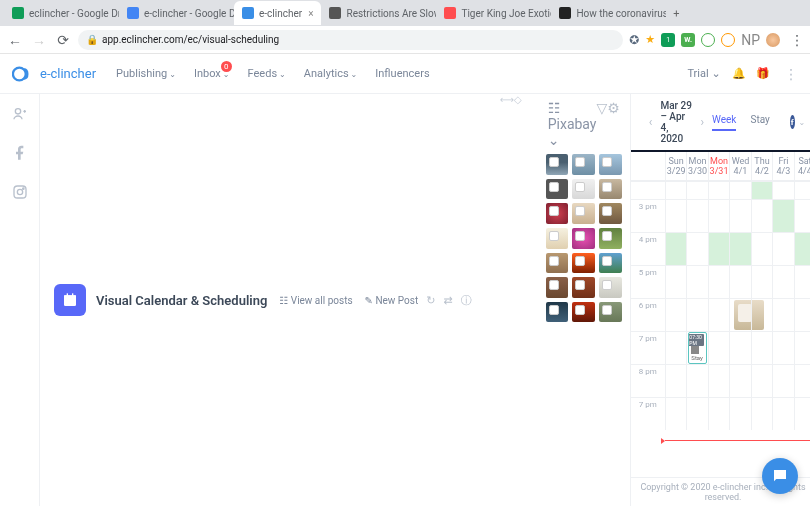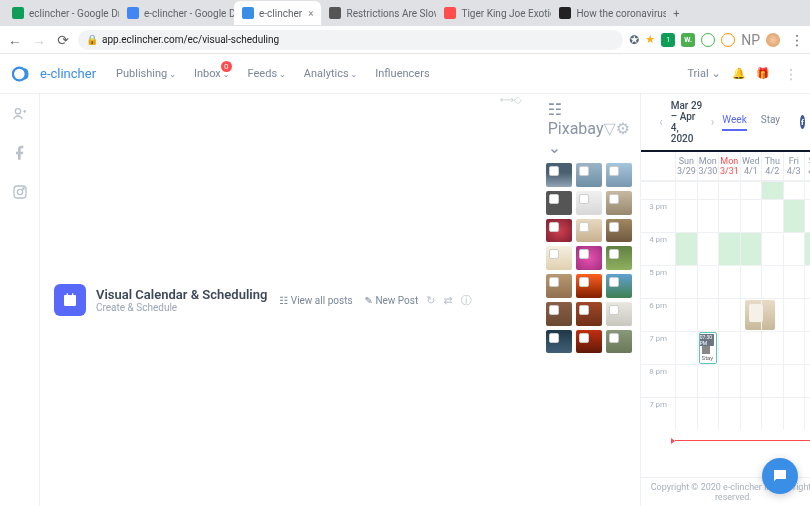--- a/index.html
+++ b/index.html
@@ -34,21 +34,21 @@
 .cal-badge{width:32px;height:32px;background:#5868f8;border-radius:6px;display:flex;align-items:center;justify-content:center;margin-right:10px}
 .cal-badge svg{fill:#fff}
 .pgtitle{font-size:13px;font-weight:600;color:#3c4858}
 .pgsub{font-size:10px;color:#9aa5b5}
 .pgheader .spacer{flex:1}
 .hdr-link{font-size:10px;color:#7a8699;margin-left:12px;cursor:pointer}
 .hdr-ico{color:#b8c0cc;margin-left:8px;cursor:pointer;font-size:11px}
 .slider-handle{text-align:right;padding:0 14px 4px;color:#c8cfd9;font-size:10px}
 .body2{display:flex;flex:1;overflow:hidden}
 .media-col{width:182px;padding:4px 8px 0 10px;display:flex;flex-direction:column}
-.media-top{display:flex;align-items:center;justify-content:space-between;font-size:16px;color:#8a94a6;padding:2px 2px 6px}
+.media-top{display:flex;align-items:flex-start;justify-content:space-between;font-size:14px;color:#8a94a6;padding:2px 2px 6px}
 .thumbs{display:grid;grid-template-columns:repeat(3,1fr);gap:4px;overflow:hidden}
 .thumb{aspect-ratio:1.1;border-radius:2px;position:relative;cursor:pointer}
 .thumb .chk{position:absolute;top:3px;left:3px;width:10px;height:10px;background:#fff;border:1px solid #ccc;border-radius:2px}
 .flt{color:#b8c0cc;cursor:pointer}
 .cal-col{flex:1;display:flex;flex-direction:column;border-left:1px solid #eef0f3}
 .cal-top{display:flex;align-items:center;padding:6px 10px;font-size:10px;color:#7a8699}
 .cal-top .arrow{color:#b8c0cc;cursor:pointer;padding:0 8px;font-size:12px}
 .range{color:#3c4858;font-weight:500}
 .view-tabs{margin-left:auto;display:flex;gap:14px}
 .view-tab{cursor:pointer;padding-bottom:4px}
@@ -174,21 +174,20 @@
       <div class="cal-badge">
           <svg width="16" height="16" viewBox="0 0 24 24">
             <rect x="3" y="5" width="18" height="16" rx="2" fill="#fff"></rect>
             <rect x="3" y="5" width="18" height="4" fill="#fff"></rect>
             <rect x="7" y="2" width="2" height="4" fill="#fff"></rect>
             <rect x="15" y="2" width="2" height="4" fill="#fff"></rect>
           </svg>
         </div>
       <div>
         <div class="pgtitle">Visual Calendar &amp; Scheduling</div>
-        <div class="pgsub">Create &amp; Schedule</div>
       </div>
       <div class="spacer"></div>
       <span class="hdr-link">☷ <span>View all posts</span></span>
       <span class="hdr-link">✎ <span>New Post</span></span>
       <span class="hdr-ico">↻</span>
       <span class="hdr-ico">⇄</span>
       <span class="hdr-ico">ⓘ</span>
     </div>
     <div class="slider-handle">⟷◇</div>
 

